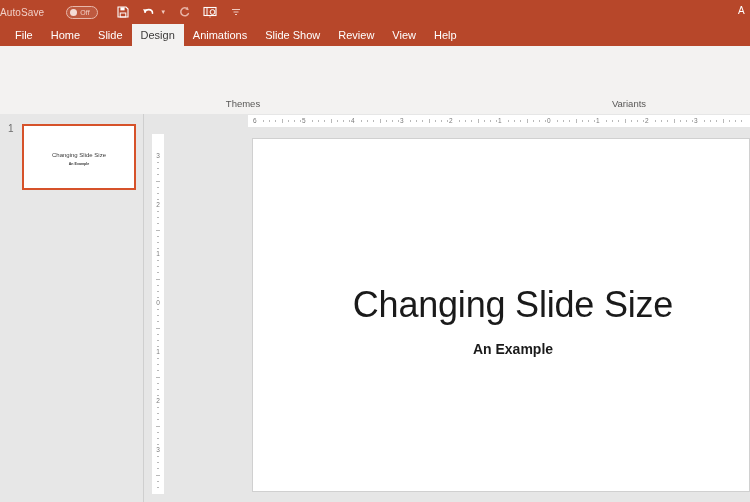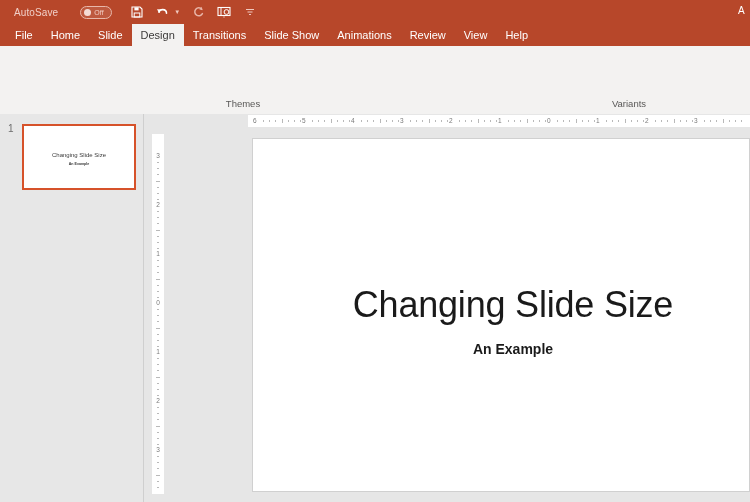--- a/index.html
+++ b/index.html
@@ -10,21 +10,21 @@
     background: #ffffff;
   }
   #app { position: relative; width: 750px; height: 502px; }
 
   
   .titlebar {
     position: absolute; left: 0; top: 0; width: 750px; height: 24px;
     background: #b7472a; color: #ffffff;
     display: flex; align-items: center;
   }
-  .autosave-wrap { display: flex; align-items: center; margin-left: 14px; gap: 22px; }
+  .autosave-wrap { display: flex; align-items: center; gap: 22px; }
   .autosave-label { font-size: 10px; color: #f1cfc7; letter-spacing: .1px; }
   .toggle {
     width: 32px; height: 13px; border-radius: 7px;
     border: 1px solid #e8b7aa; background: #a8place;
     background: rgba(255,255,255,0.10);
     display: flex; align-items: center; position: relative;
   }
   .toggle .knob {
     width: 7px; height: 7px; border-radius: 50%;
     background: #f4dcd6; margin-left: 3px;
@@ -237,23 +237,22 @@
     </div>
 
     <div class="acct">A</div>
   </div>
 
   <div class="tabbar">
     <span class="tab first">File</span>
     <span class="tab">Home</span>
     <span class="tab">Slide</span>
     <span class="tab active">Design</span>
-    <span class="tab">Transitions</span>
+    <span class="tab">Animations</span>
     <span class="tab">Slide Show</span>
-    <span class="tab">Animations</span>
     <span class="tab">Review</span>
     <span class="tab">View</span>
     <span class="tab">Help</span>
   </div>
 
   <div class="ribbon">
     <div class="themes-gallery" id="themes-gallery">
         <div class="thm sel" style="background: rgb(255, 255, 255);">
           <span class="aa" style="color: rgb(51, 51, 51);">Aa</span>
           <span class="sw">

